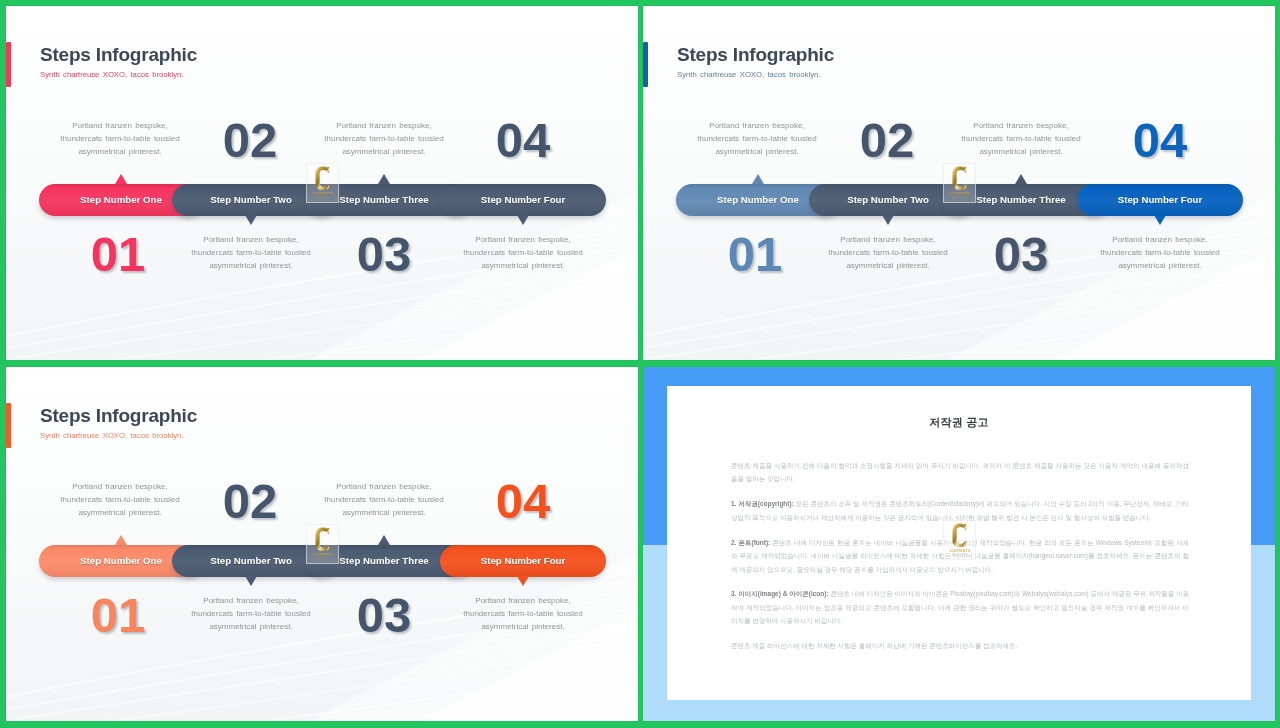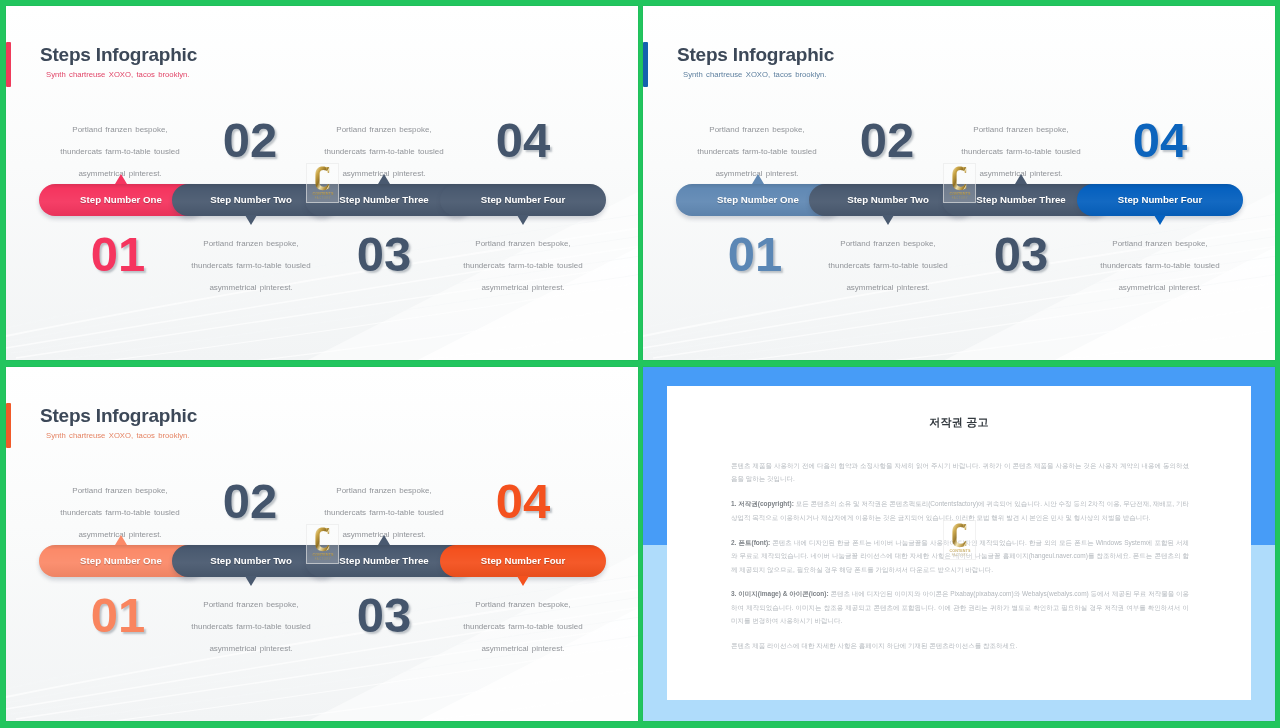--- a/index.html
+++ b/index.html
@@ -12,40 +12,40 @@
   .s2{left:643px;top:6px;width:632px;height:354px;}
   .s3{left:6px;top:367px;width:632px;height:354px;}
   .s4{left:643px;top:367px;width:632px;height:354px;}
 
   
   .bg-swoosh{position:absolute;left:0;top:0;width:100%;height:100%;}
 
   
   .accent-bar{position:absolute;width:4px;border-radius:1px;}
   .slide-title{position:absolute;font-weight:bold;letter-spacing:-0.2px;color:#3c4858;white-space:nowrap;}
-  .slide-sub{position:absolute;white-space:nowrap;margin-left:6px;}
+  .slide-sub{position:absolute;white-space:nowrap;}
 
   
   .stepbar{position:absolute;}
   .seg{position:absolute;height:32px;top:0;border-radius:16px;
        box-shadow:0 3px 4px rgba(60,70,90,.22);}
   .seg::after{content:"";position:absolute;inset:0;border-radius:16px;
        background:linear-gradient(to bottom,rgba(0,0,0,.10) 0%,rgba(0,0,0,0) 14%,
        rgba(255,255,255,.05) 55%,rgba(0,0,0,.05) 100%);}
   .seg-label{position:absolute;top:0;height:32px;line-height:32px;color:#fff;
        font-weight:bold;font-size:9.7px;text-align:center;white-space:nowrap;
        text-shadow:0 1px 1px rgba(0,0,0,.25);}
   .arrow{position:absolute;width:0;height:0;}
 
   
   .num{position:absolute;font-weight:bold;font-size:49px;line-height:49px;
        font-family:"Liberation Sans",sans-serif;
        letter-spacing:0px;white-space:nowrap;
        text-shadow:2px 2px 2px rgba(130,140,150,.5);}
-  .copy{position:absolute;font-size:8px;line-height:22px;color:#919499;
+  .copy{position:absolute;font-size:8px;line-height:13px;color:#919499;
         text-align:center;word-spacing:1px;}
 
   
   .wm{position:absolute;z-index:60;}
 
   
   .cp-frame{position:absolute;left:0;top:0;width:100%;height:178px;background:#479cf7;}
   .cp-lower{position:absolute;left:0;top:178px;width:100%;height:176px;background:#afdcfb;}
   .cp-paper{position:absolute;left:24px;top:19px;width:584px;height:314px;background:#fff;}
   .cp-title-ko{position:absolute;left:0;right:0;top:29px;text-align:center;font-size:11px;

